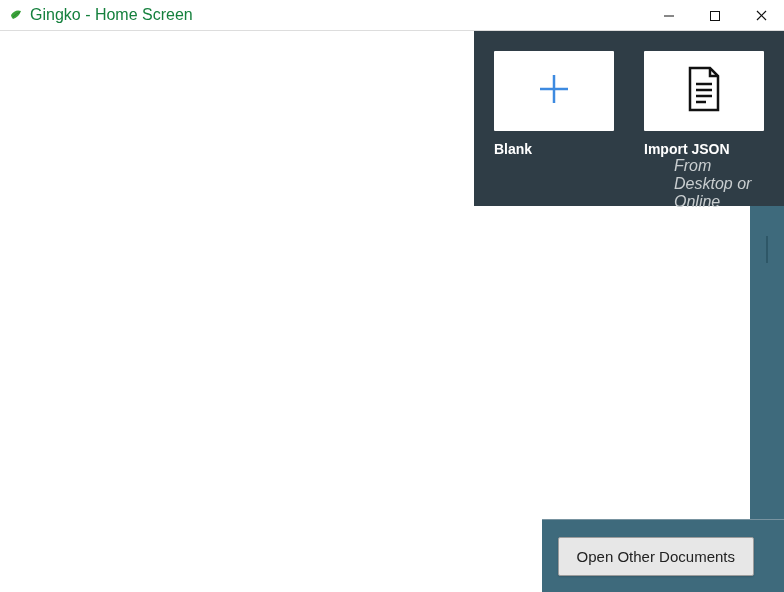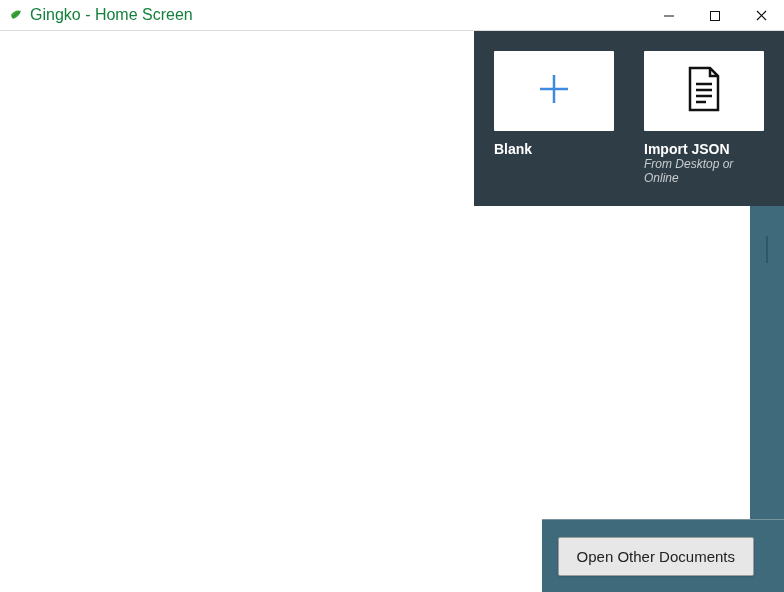--- a/index.html
+++ b/index.html
@@ -76,22 +76,23 @@
     border-radius: 1px;
   }
   .card-title {
     margin-top: 10px;
     color: #fff;
     font-size: 14px;
     font-weight: 600;
   }
   .card-sub {
     color: #c9ced0;
-    font-size: 12px;
+    font-size: 16px;
     font-style: italic;
+    margin-left: 30px;
   }
   
   .main-panel {
     background: #3e6a7c;
     flex: 1;
     padding: 30px 16px 10px 16px;
     color: #fff;
     position: relative;
   }
   .recent-header {

